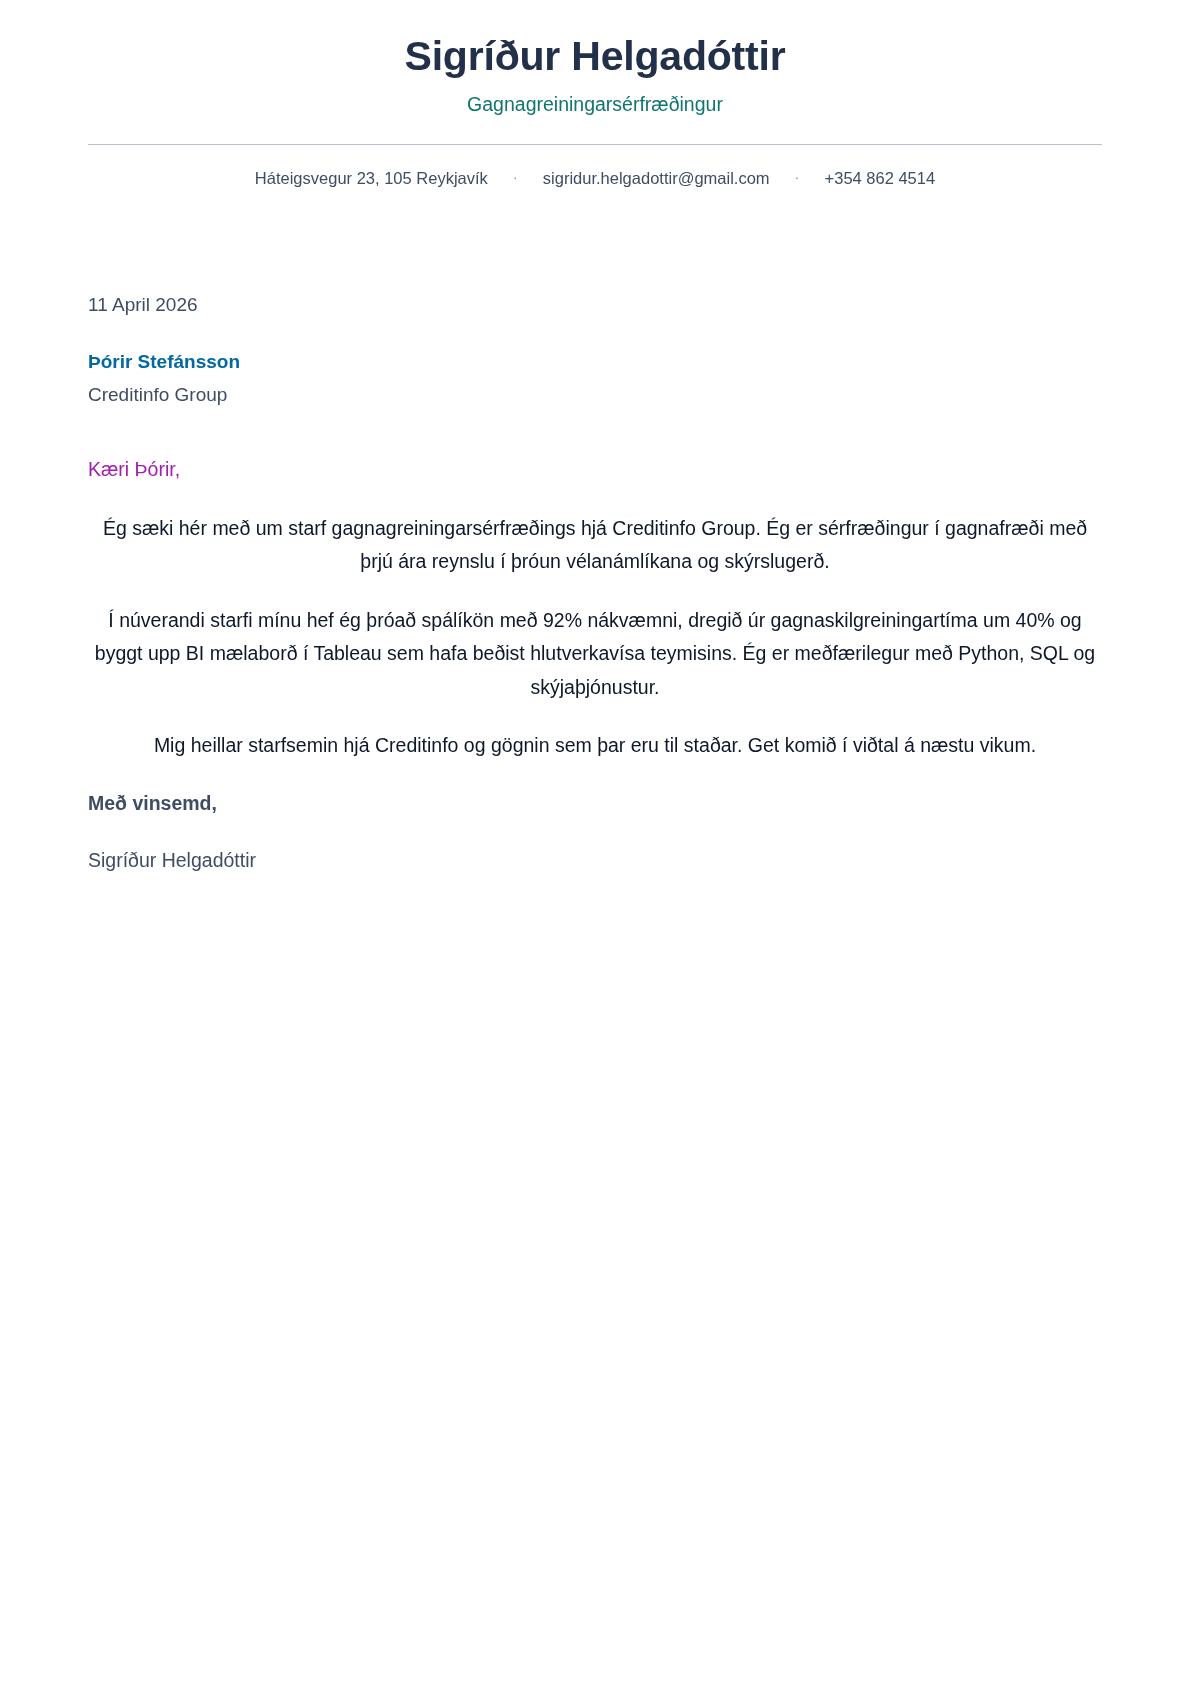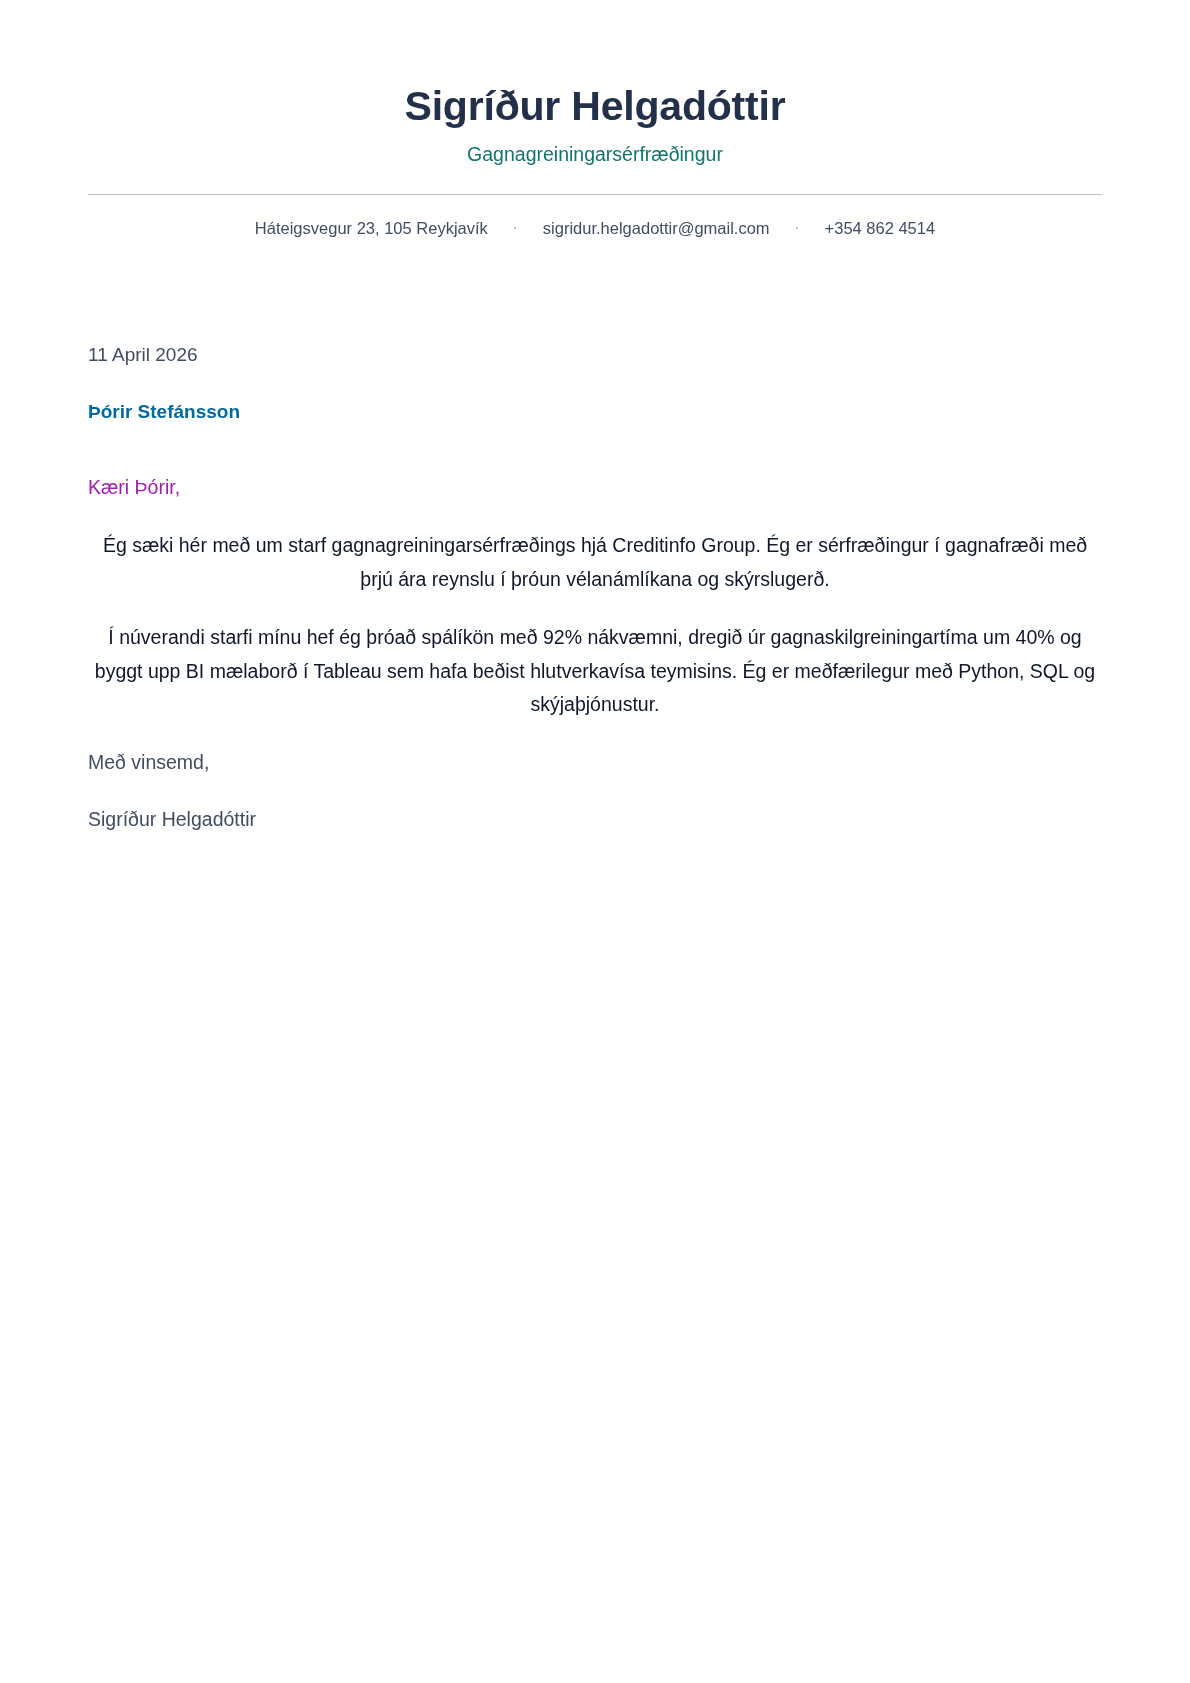--- a/index.html
+++ b/index.html
@@ -12,21 +12,21 @@
     width: 1190px;
     height: 1683px;
     position: relative;
     overflow: hidden;
     -webkit-font-smoothing: antialiased;
   }
   .page {
     width: 1190px;
     min-height: 1683px;
     box-sizing: border-box;
-    padding: 82px 88px 88px 88px;
+    padding: 32px 88px 88px 88px;
     background: #ffffff;
   }
 
   
   .letter-header {
     text-align: center;
   }
   .candidate-name {
     font-size: 41px;
     font-weight: 700;
@@ -108,20 +108,21 @@
     line-height: 1.72;
     margin: 0 0 25px 0;
     text-align: center;
     hyphens: auto;
   }
   .closing-line {
     font-size: 19.5px;
     color: #3f4d63;
     line-height: 1.62;
     margin: 0 0 26px 0;
+    font-weight: bold;
   }
   .signature-name {
     font-size: 19.5px;
     color: #3f4d63;
     line-height: 1.62;
     margin: 0;
   }
 </style>
 </head>
 <body>
@@ -137,23 +138,25 @@
       <span class="contact-sep">·</span>
       <span class="contact-item">sigridur.helgadottir@gmail.com</span>
       <span class="contact-sep">·</span>
       <span class="contact-item">+354 862 4514</span>
     </div>
   </div>
 
   <div class="meta-block">
     <div class="letter-date">11 April 2026</div>
     <div class="recipient-name">Þórir Stefánsson</div>
+    <div class="recipient-company">Creditinfo Group</div>
   </div>
 
   <div class="letter-body">
     <p class="salutation">Kæri Þórir,</p>
     <p class="body-paragraph">Ég sæki hér með um starf gagnagreiningarsérfræðings hjá Creditinfo Group. Ég er sérfræðingur í gagnafræði með þrjú ára reynslu í þróun vélanámlíkana og skýrslugerð.</p>
     <p class="body-paragraph">Í núverandi starfi mínu hef ég þróað spálíkön með 92% nákvæmni, dregið úr gagnaskilgreiningartíma um 40% og byggt upp BI mælaborð í Tableau sem hafa beðist hlutverkavísa teymisins. Ég er meðfærilegur með Python, SQL og skýjaþjónustur.</p>
+    <p class="body-paragraph">Mig heillar starfsemin hjá Creditinfo og gögnin sem þar eru til staðar. Get komið í viðtal á næstu vikum.</p>
     <p class="closing-line">Með vinsemd,</p>
     <p class="signature-name">Sigríður Helgadóttir</p>
   </div>
 
 </div>
 
 </body></html>

